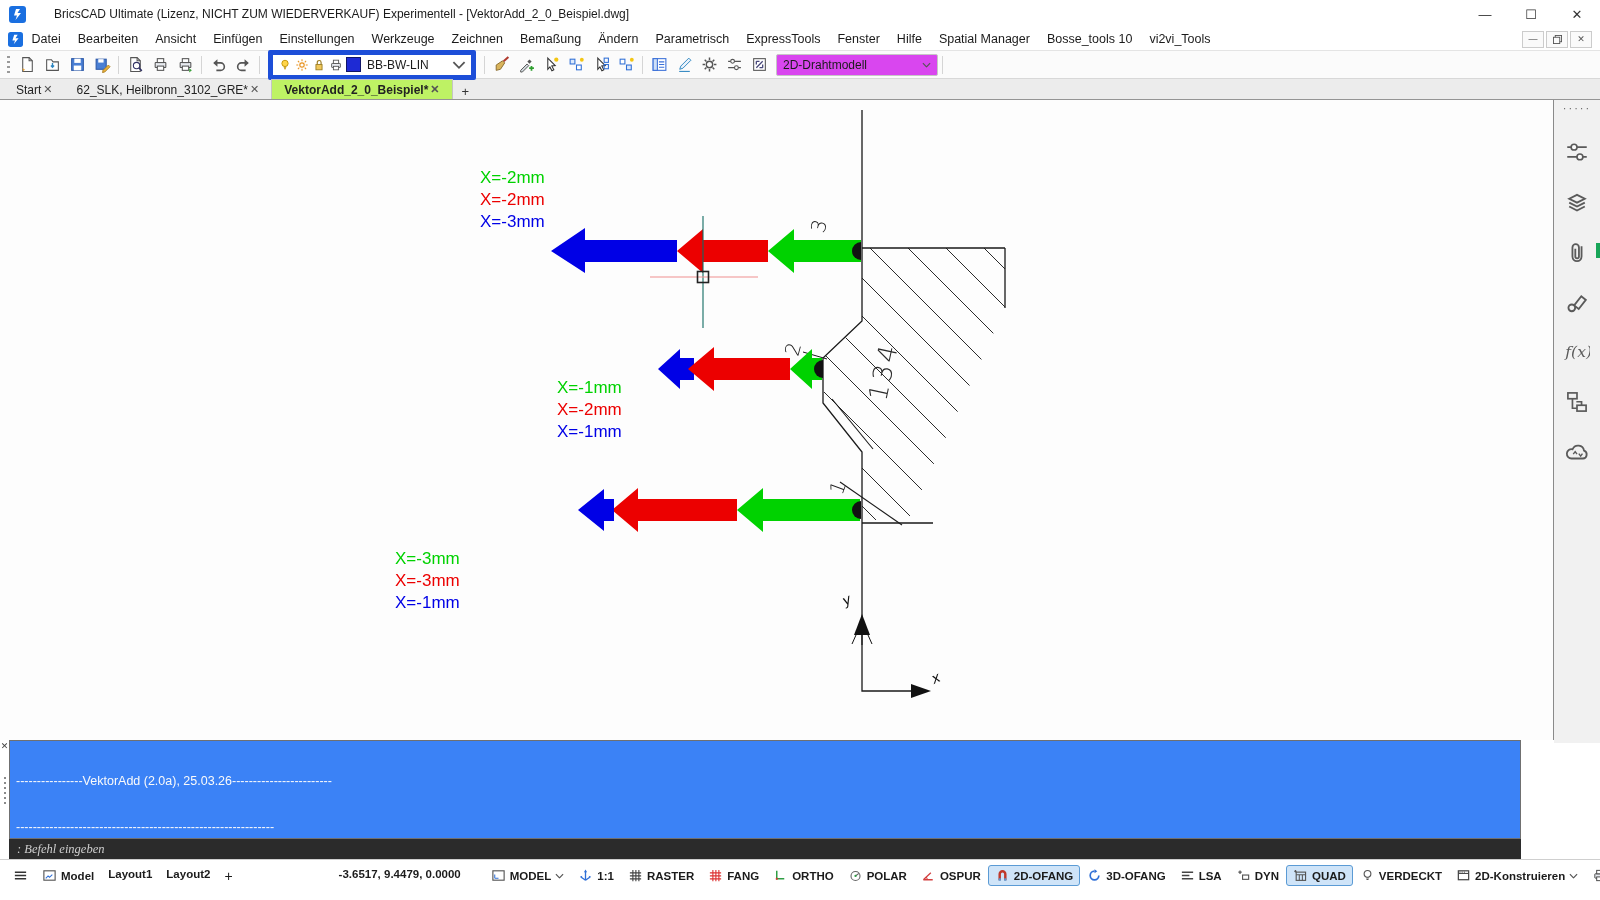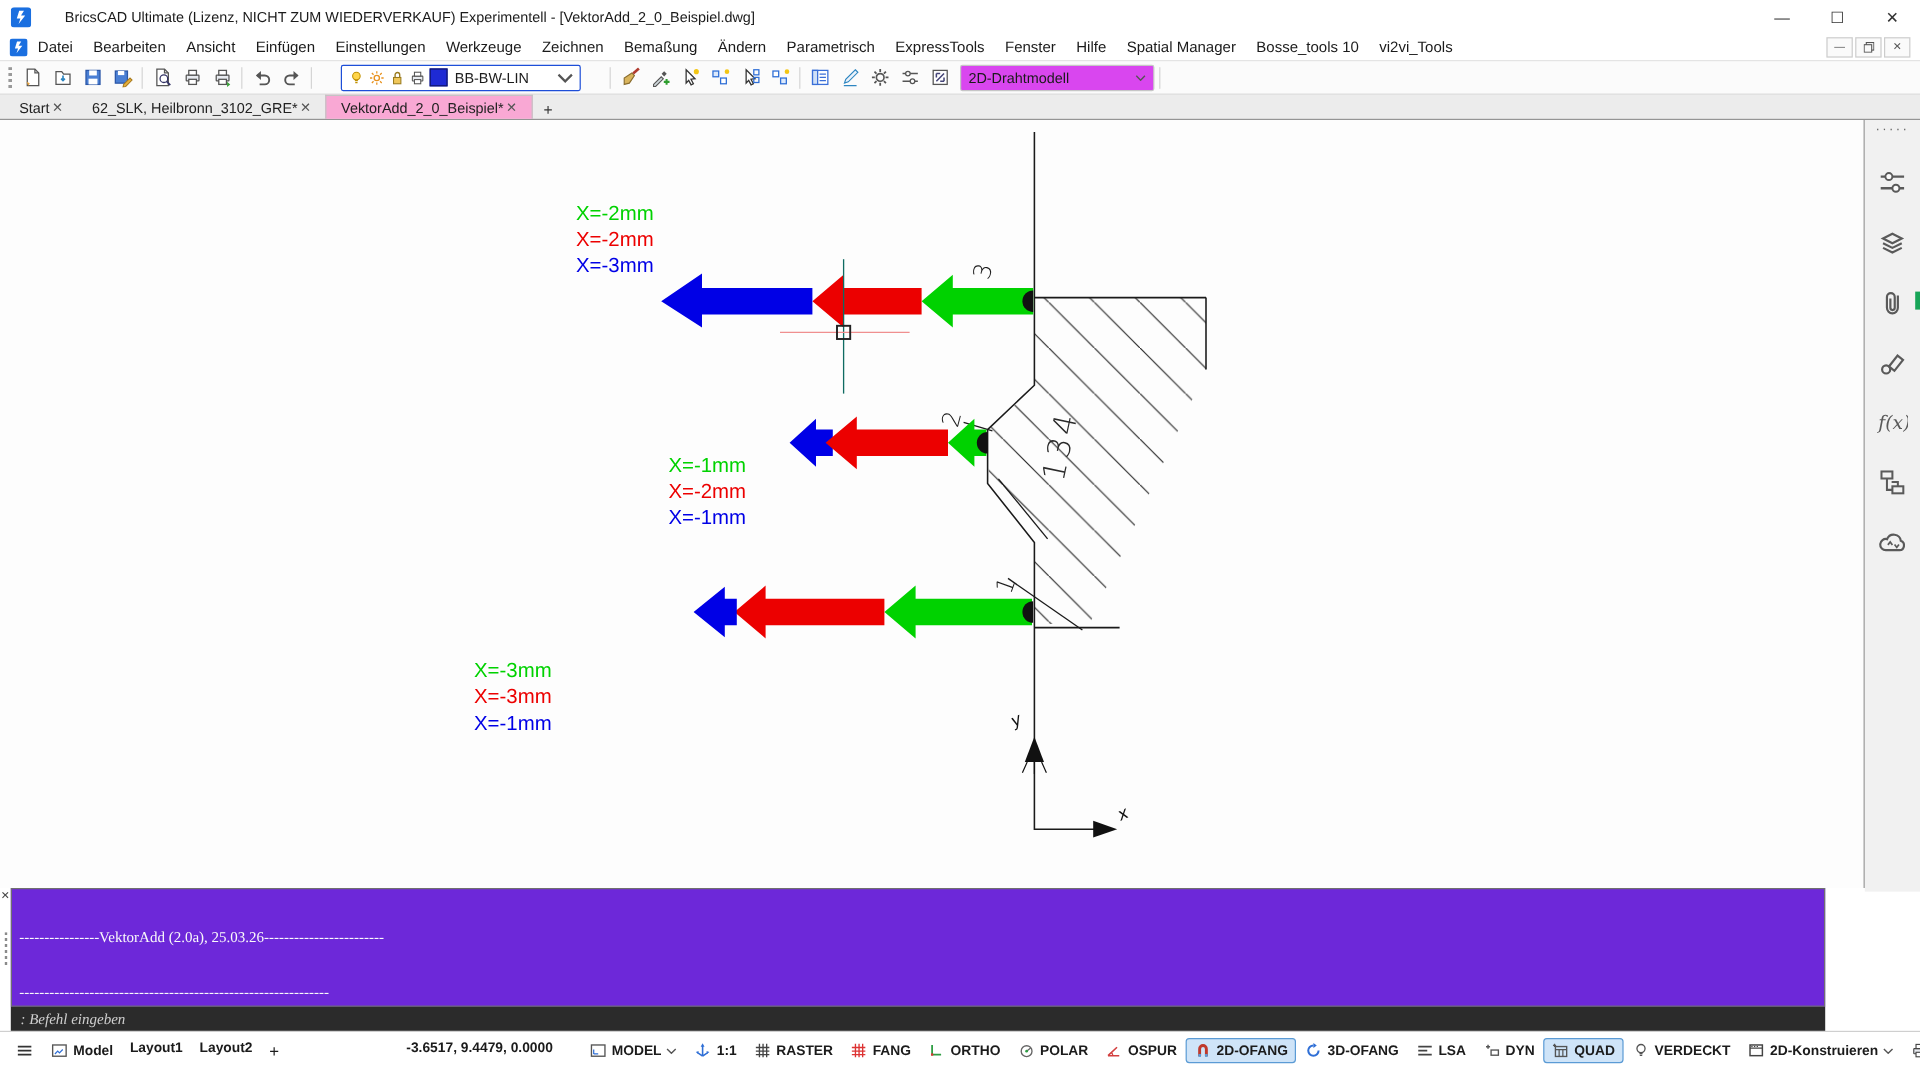--- a/index.html
+++ b/index.html
@@ -16,51 +16,51 @@
   .m-ico{width:15px;height:15px;margin-left:8px;flex:none}
   .mitem{padding:0 8.5px;white-space:nowrap}
   .mdi{margin-left:auto;display:flex;gap:2px;margin-right:8px}
   .mdibtn{width:20px;height:15px;border:1px solid #cccccc;display:flex;align-items:center;justify-content:center;font-size:9px;color:#555;background:#fafafa}
   
   .toolbar{height:27px;background:#fbfbfb;border-top:1px solid #e4e4e4;border-bottom:1px solid #d8d8d8;display:flex;align-items:center;gap:1px;padding-left:3px}
   .thandle{width:3px;height:18px;background:repeating-linear-gradient(#9a9a9a 0 2px,transparent 2px 5px);margin:0 4px}
   .ti{width:24px;height:23px;display:flex;align-items:center;justify-content:center}
   .ti svg{width:17px;height:17px}
   .tsep{width:1px;height:18px;background:#d5d5d5;margin:0 3px}
-  .layerbox{height:20px;border:1px solid #1d4ed8;background:#fff;display:flex;align-items:center;gap:3px;padding:0 5px;width:188px;border-radius:2px;margin:0 20px}
+  .layerbox{height:20px;border:5px solid #1d4ed8;background:#fff;display:flex;align-items:center;gap:3px;padding:0 5px;width:188px;border-radius:2px;margin:0 4px}
   .layerbox svg{width:14px;height:14px}
   .lay-swatch{width:13px;height:13px;background:#1e2ad4;border:1px solid #101669;flex:none}
   .lay-name{font-size:12px;flex:1;padding-left:3px}
   .stylebox{height:20px;border:1px solid #c6c6c6;background:#d946ef;width:148px;display:flex;align-items:center;justify-content:space-between;padding:0 6px;font-size:12px;border-radius:2px;margin-left:4px}
   .chev{width:9px;height:6px;color:#555}
   
   .tabbar{height:20px;background:#ececec;display:flex;align-items:flex-end;padding-left:4px;font-size:12px;border-bottom:1px solid #949494}
   .tab{height:19px;display:flex;align-items:center;gap:2px;padding:0 12px;color:#222}
-  .tab.active{background:#f9a8d4;font-weight:normal;border:1px solid #c4c4c4;border-bottom:none}
+  .tab.active{background:#bef264;font-weight:bold;border:1px solid #c4c4c4;border-bottom:none}
   .tclose{font-size:11px;color:#555}
   .tplus{padding:0 9px;font-size:13px;color:#333}
   
   .main{height:640px;position:relative;background:#f1f1f1}
   .canvas{position:absolute;left:0;top:0;width:1553px;height:640px;background:#fdfdfd;border-right:1px solid #8a8a8a}
   svg.draw{width:1553px;height:640px}
   .lbl{font-size:17px;font-family:"Liberation Sans",sans-serif;font-weight:500}
   .digit{font-size:20px;fill:#1a1a1a;font-family:"DejaVu Sans",sans-serif;font-weight:300}
   .dim{font-size:26px;fill:#2a2a2a;font-family:"DejaVu Sans",sans-serif;font-weight:300;letter-spacing:3px}
   .hand{font-size:14px;fill:#111;font-style:italic;font-family:"DejaVu Sans",sans-serif}
   .sidepanel{position:absolute;left:1554px;top:0;width:46px;height:640px;background:#f1f1f1;display:flex;flex-direction:column;align-items:center;padding-top:3px}
   .sp-dots{color:#666;font-size:11px;letter-spacing:2px;line-height:10px;height:12px}
   .sp-ico{width:26px;height:26px;margin-top:24px;color:#0c4a6e}
   .sp-ico svg{width:26px;height:26px}
   .edge-green{position:absolute;right:0;top:143px;width:4px;height:15px;background:#18a558}
   
   .cmdpanel{height:99px;background:#fff;display:flex}
   .cmd-gutter{width:9px;display:flex;flex-direction:column;align-items:center;padding-top:2px}
   .gx{font-size:9px;color:#444;line-height:9px}
   .ghandle{margin-top:26px;width:2px;height:28px;background:repeating-linear-gradient(#8a8a8a 0 2px,transparent 2px 5px)}
-  .cmd-log{width:1512px;background:#6d28d9;border:1px solid #707070;color:#fafafa;font-family:Liberation Serif, serif;font-size:12.5px;line-height:15.4px;padding:2px 0 0 6px;white-space:pre;box-sizing:border-box}
+  .cmd-log{width:1512px;background:#3b82f6;border:1px solid #707070;color:#fafafa;font-family:Liberation Sans, sans-serif;font-size:12.5px;line-height:15.4px;padding:2px 0 0 6px;white-space:pre;box-sizing:border-box}
   .cmdinput-row{height:20px;background:#fff;display:flex}
   .cmdinput{width:1512px;margin-left:9px;background:#2b2b2b;display:flex;align-items:center;padding-left:8px;font-family:Liberation Serif, serif;font-size:12.5px;font-style:italic;color:#cfcfcf;box-sizing:border-box}
   
   .statusbar{height:44px;background:#fff;border-top:1px solid #cfcfcf;display:flex;align-items:flex-start;padding:5px 4px 0 6px;font-size:11.5px;font-weight:bold;color:#1b1b1b}
   .sitem{display:flex;align-items:center;gap:4px;padding:2px 6px;white-space:nowrap;border:1px solid transparent}
   .sitem svg{width:15px;height:15px;flex:none}
   .sitem .chev{width:9px;height:6px}
   .hl{background:#cfe4f8;border:1px solid #5b9bd5;border-radius:3px}
   .ssep{width:1px;height:15px;background:#dcdcdc;margin-top:4px}
   .push{margin-left:auto}

